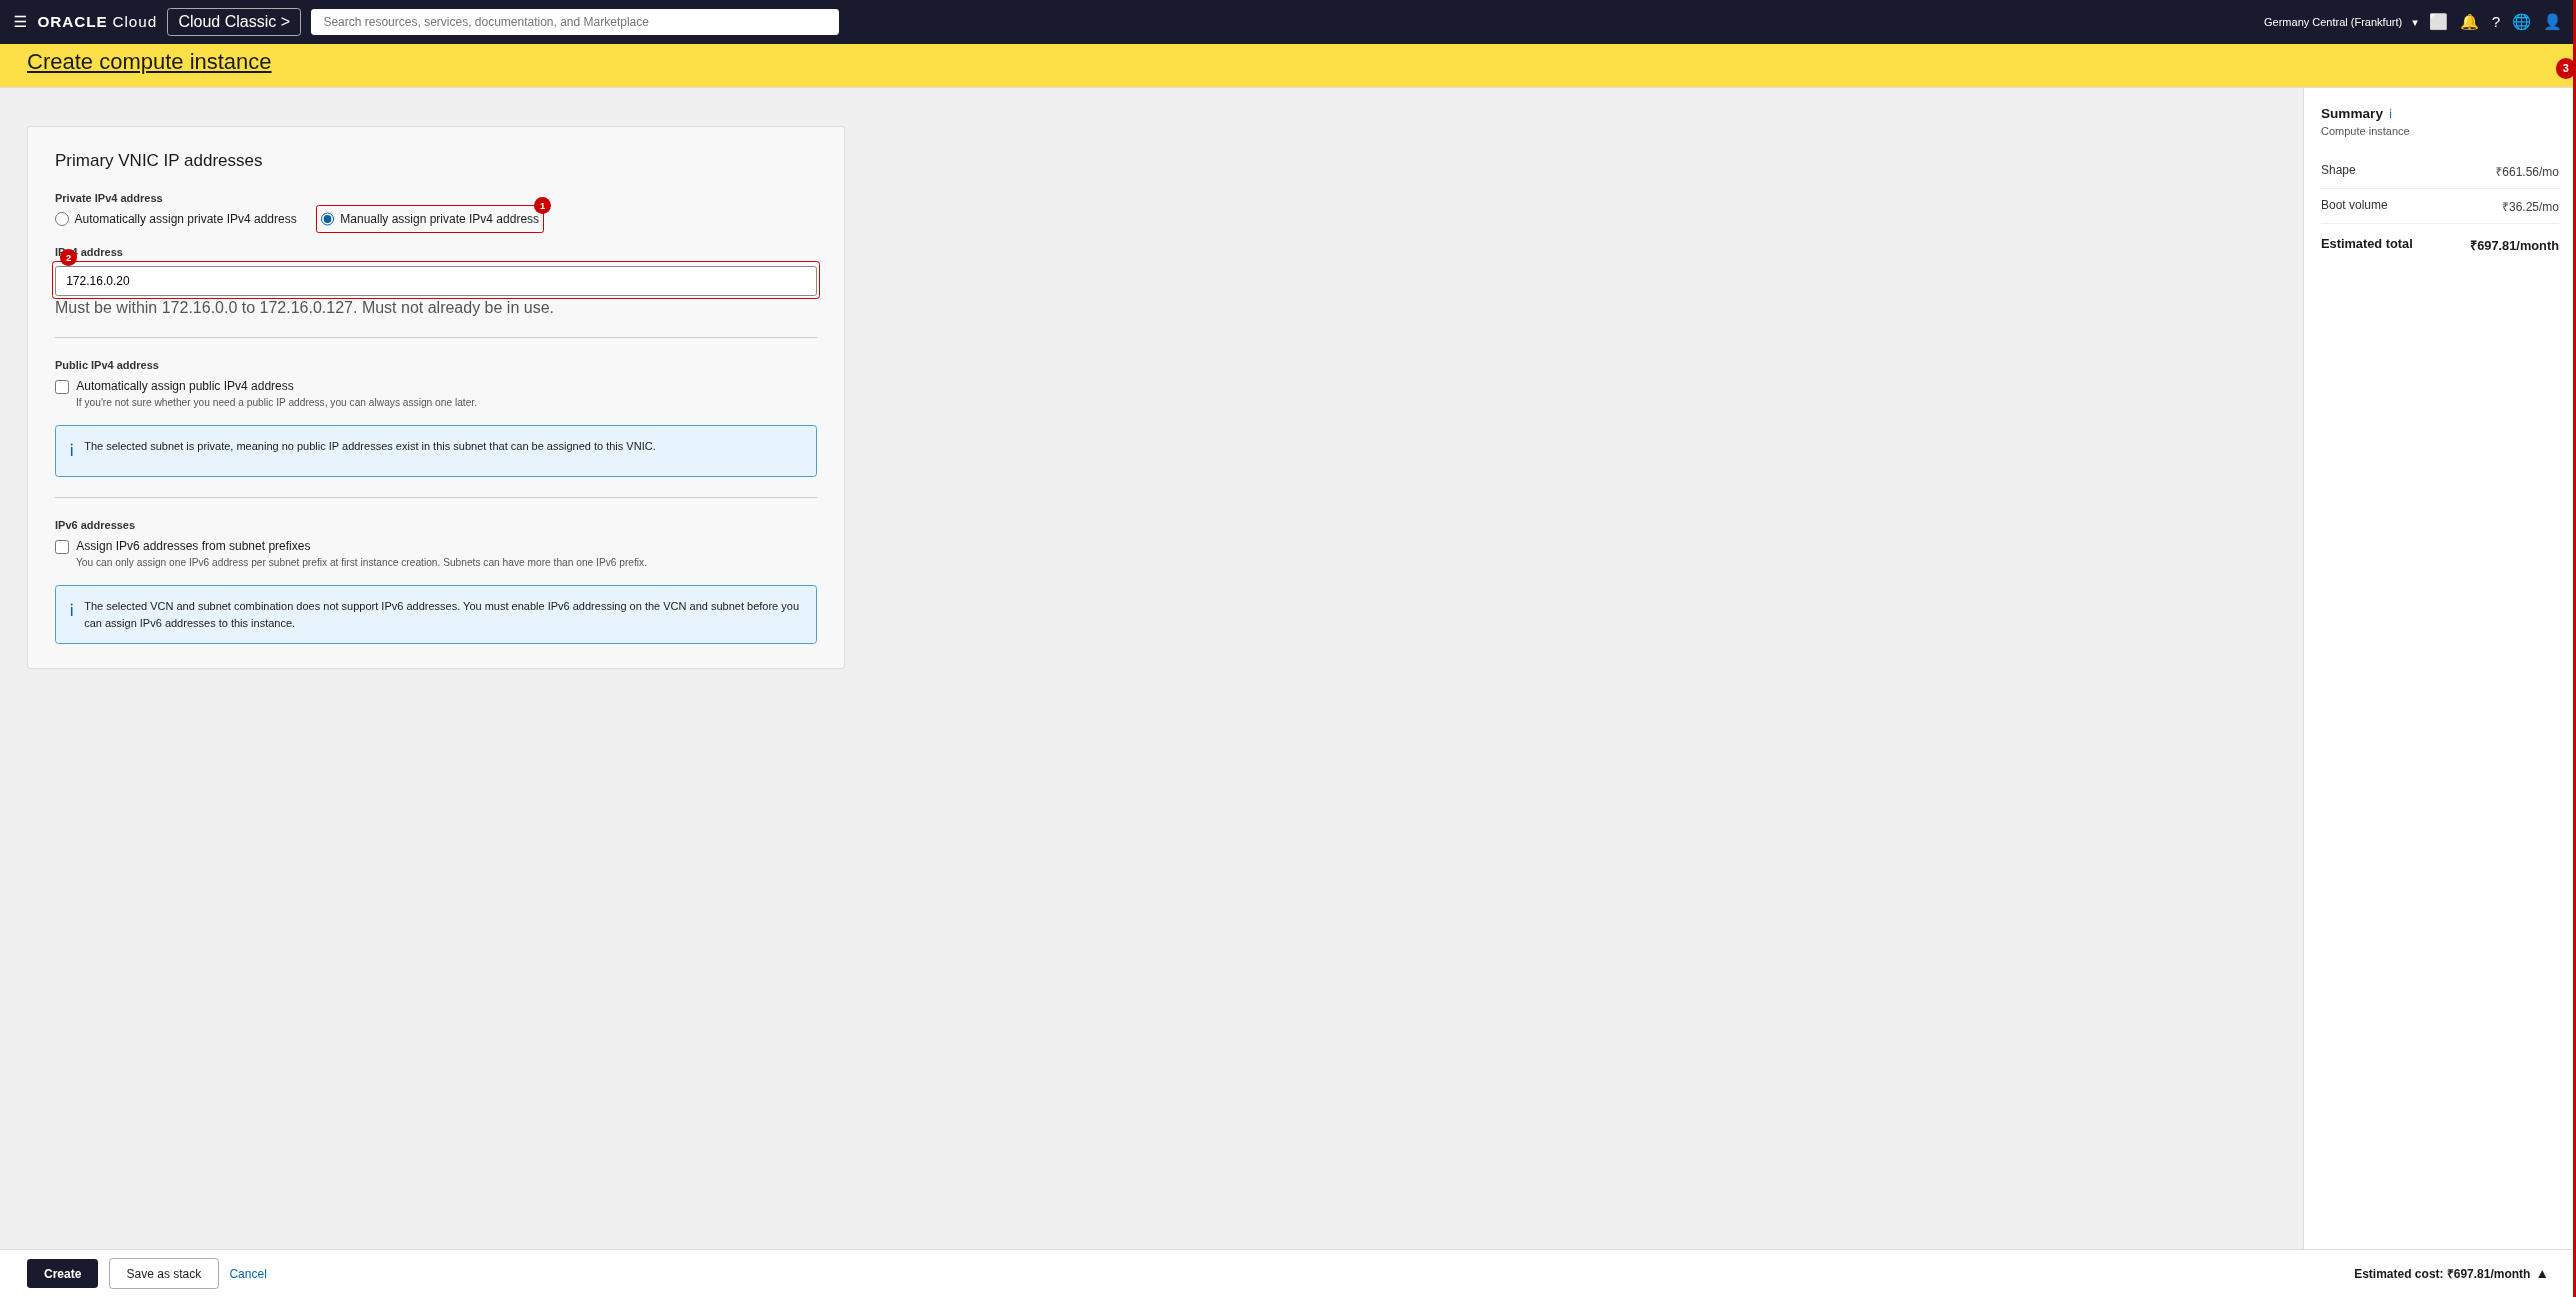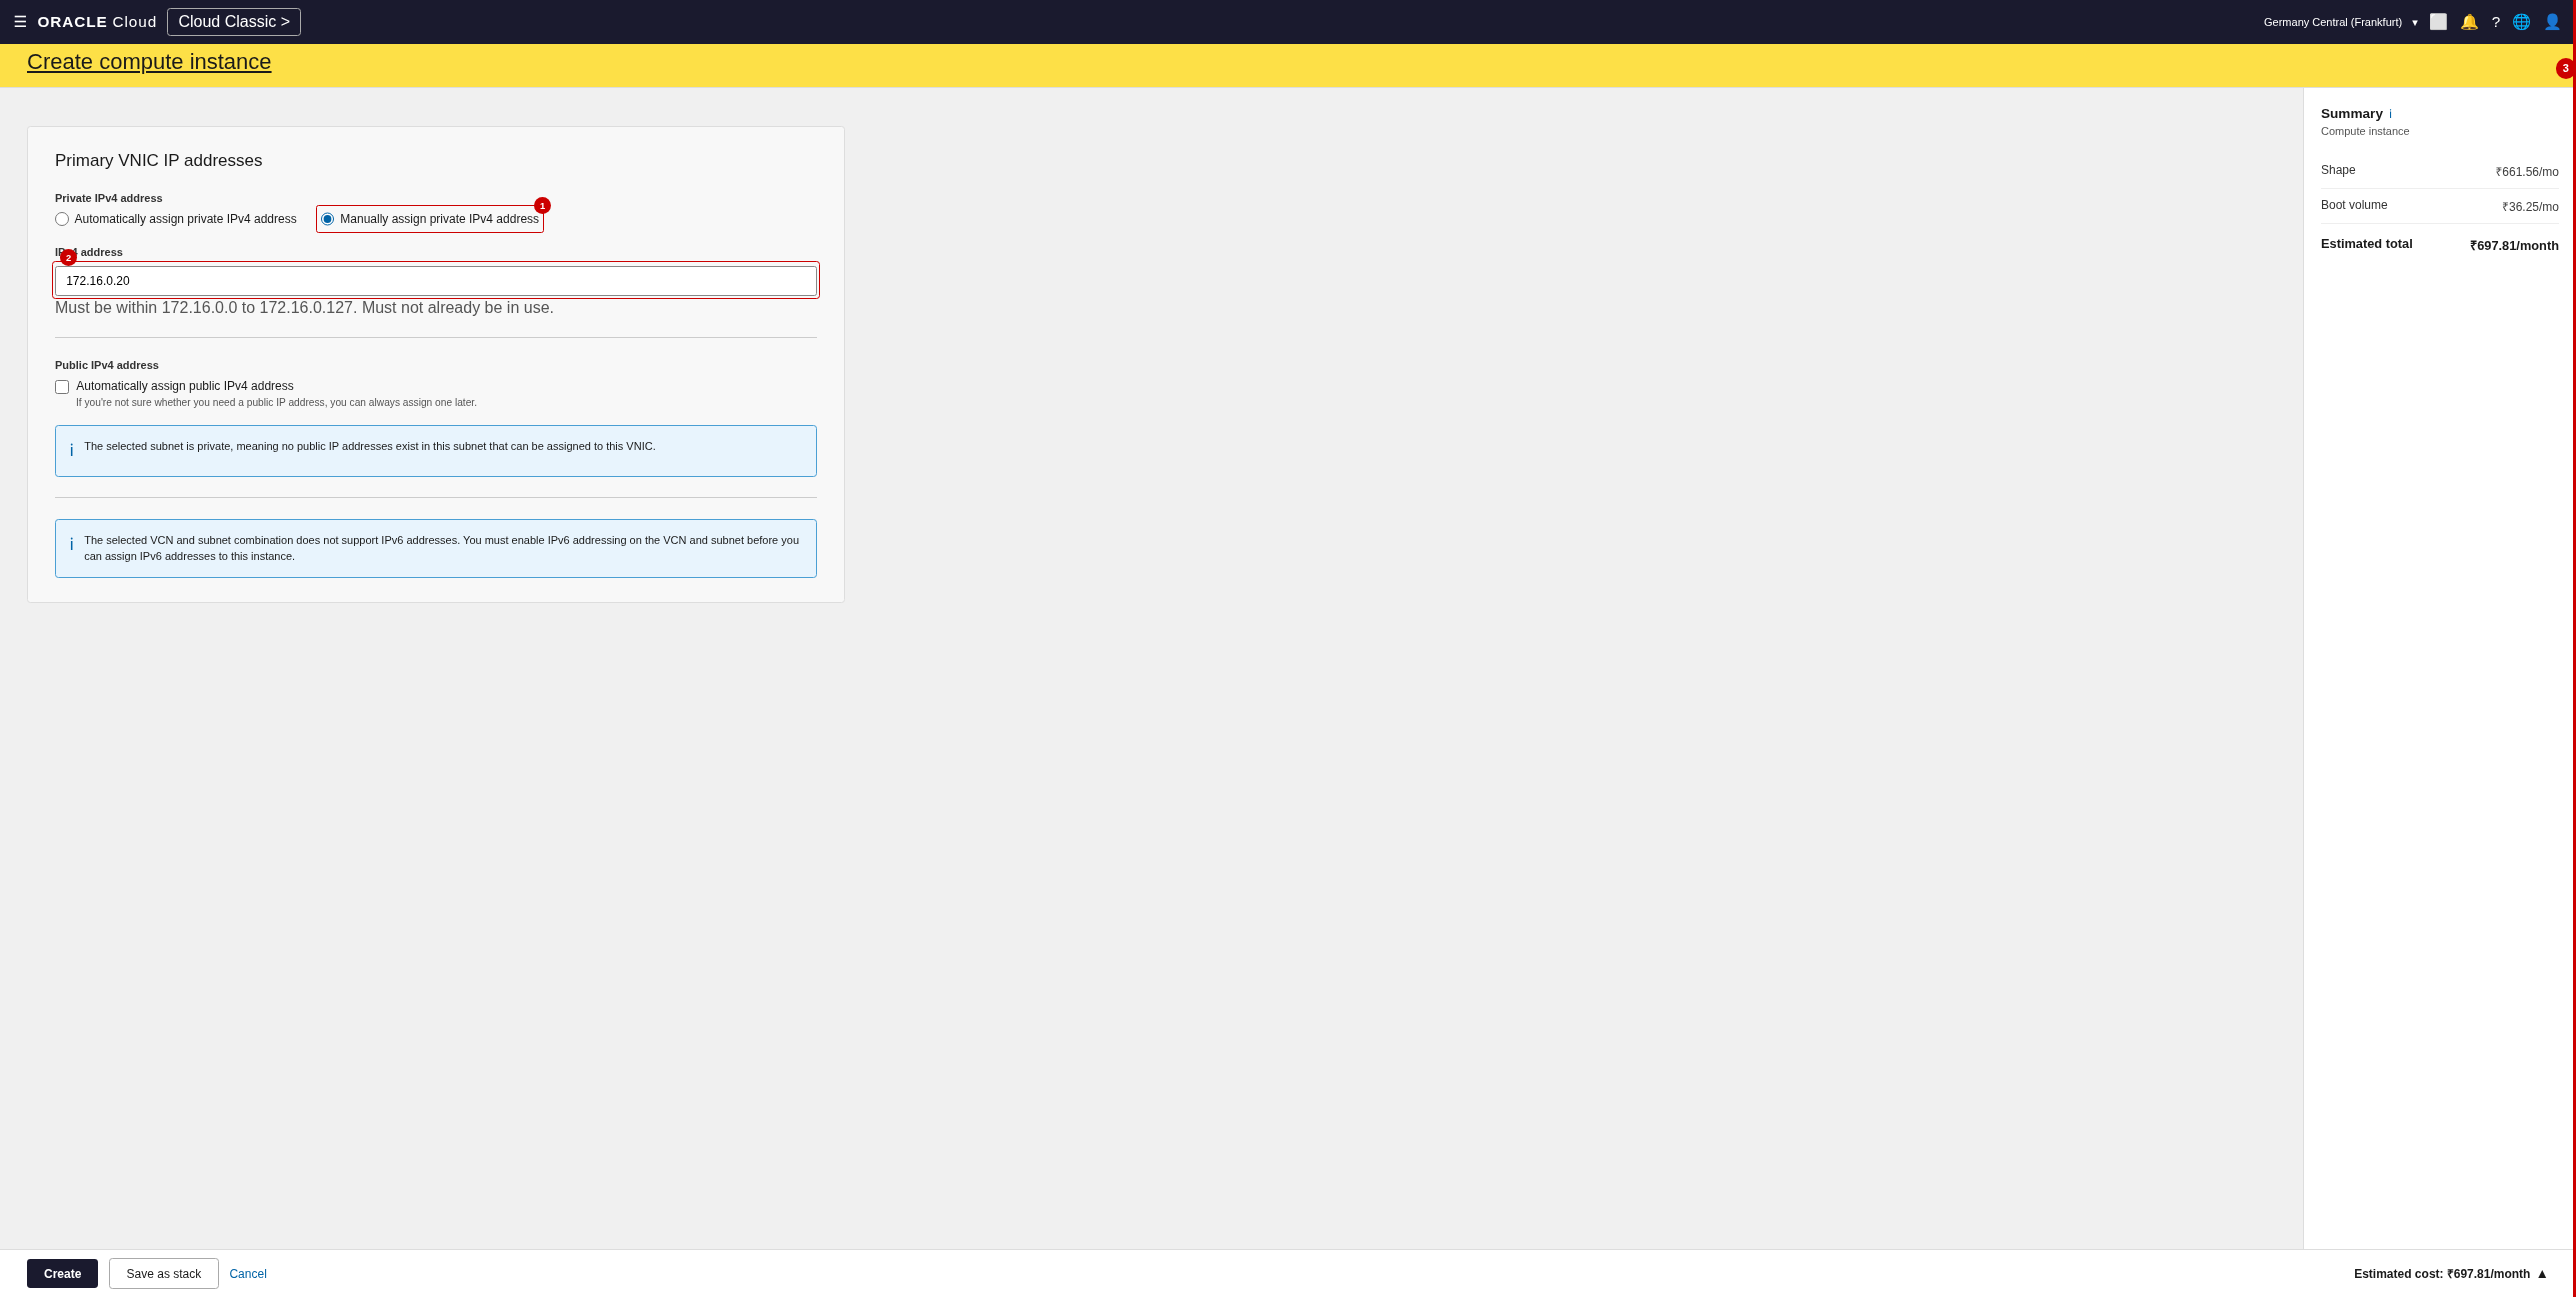--- a/index.html
+++ b/index.html
@@ -228,20 +228,21 @@
 <div class="red-right-border"></div>
 <div class="badge-3">3</div>
 
 <header class="header">
   <span class="header-menu-icon">☰</span>
   <div class="header-logo">
     <span class="oracle">ORACLE</span>
     <span>Cloud</span>
   </div>
   <button class="header-cloud-btn">Cloud Classic &gt;</button>
+  <input class="header-search" type="text" placeholder="Search resources, services, documentation, and Marketplace" style="">
   <div class="header-right">
     <div class="region-btn">
       <span>Germany Central (Frankfurt)</span>
       <span>▾</span>
     </div>
     <span class="header-icon">⬜</span>
     <span class="header-icon">🔔</span>
     <span class="header-icon">?</span>
     <span class="header-icon">🌐</span>
     <span class="header-icon">👤</span>
@@ -304,20 +305,28 @@
         <div class="checkbox-hint">If you're not sure whether you need a public IP address, you can always assign one later.</div>
       </div>
 
       <div class="info-box blue">
         <span class="info-icon">ℹ</span>
         <span>The selected subnet is private, meaning no public IP addresses exist in this subnet that can be assigned to this VNIC.</span>
       </div>
 
       <hr class="divider">
 
+      <div class="field-group">
+        <div class="field-label">IPv6 addresses</div>
+        <label class="checkbox-option">
+          <input type="checkbox" style="">
+          <span>Assign IPv6 addresses from subnet prefixes</span>
+        </label>
+        <div class="checkbox-hint">You can only assign one IPv6 address per subnet prefix at first instance creation. Subnets can have more than one IPv6 prefix.</div>
+      </div>
 
       <div class="info-box blue">
         <span class="info-icon">ℹ</span>
         <span>The selected VCN and subnet combination does not support IPv6 addresses. You must enable IPv6 addressing on the VCN and subnet before you can assign IPv6 addresses to this instance.</span>
       </div>
 
     </div>
   </div>
 
   <div class="summary-sidebar">

